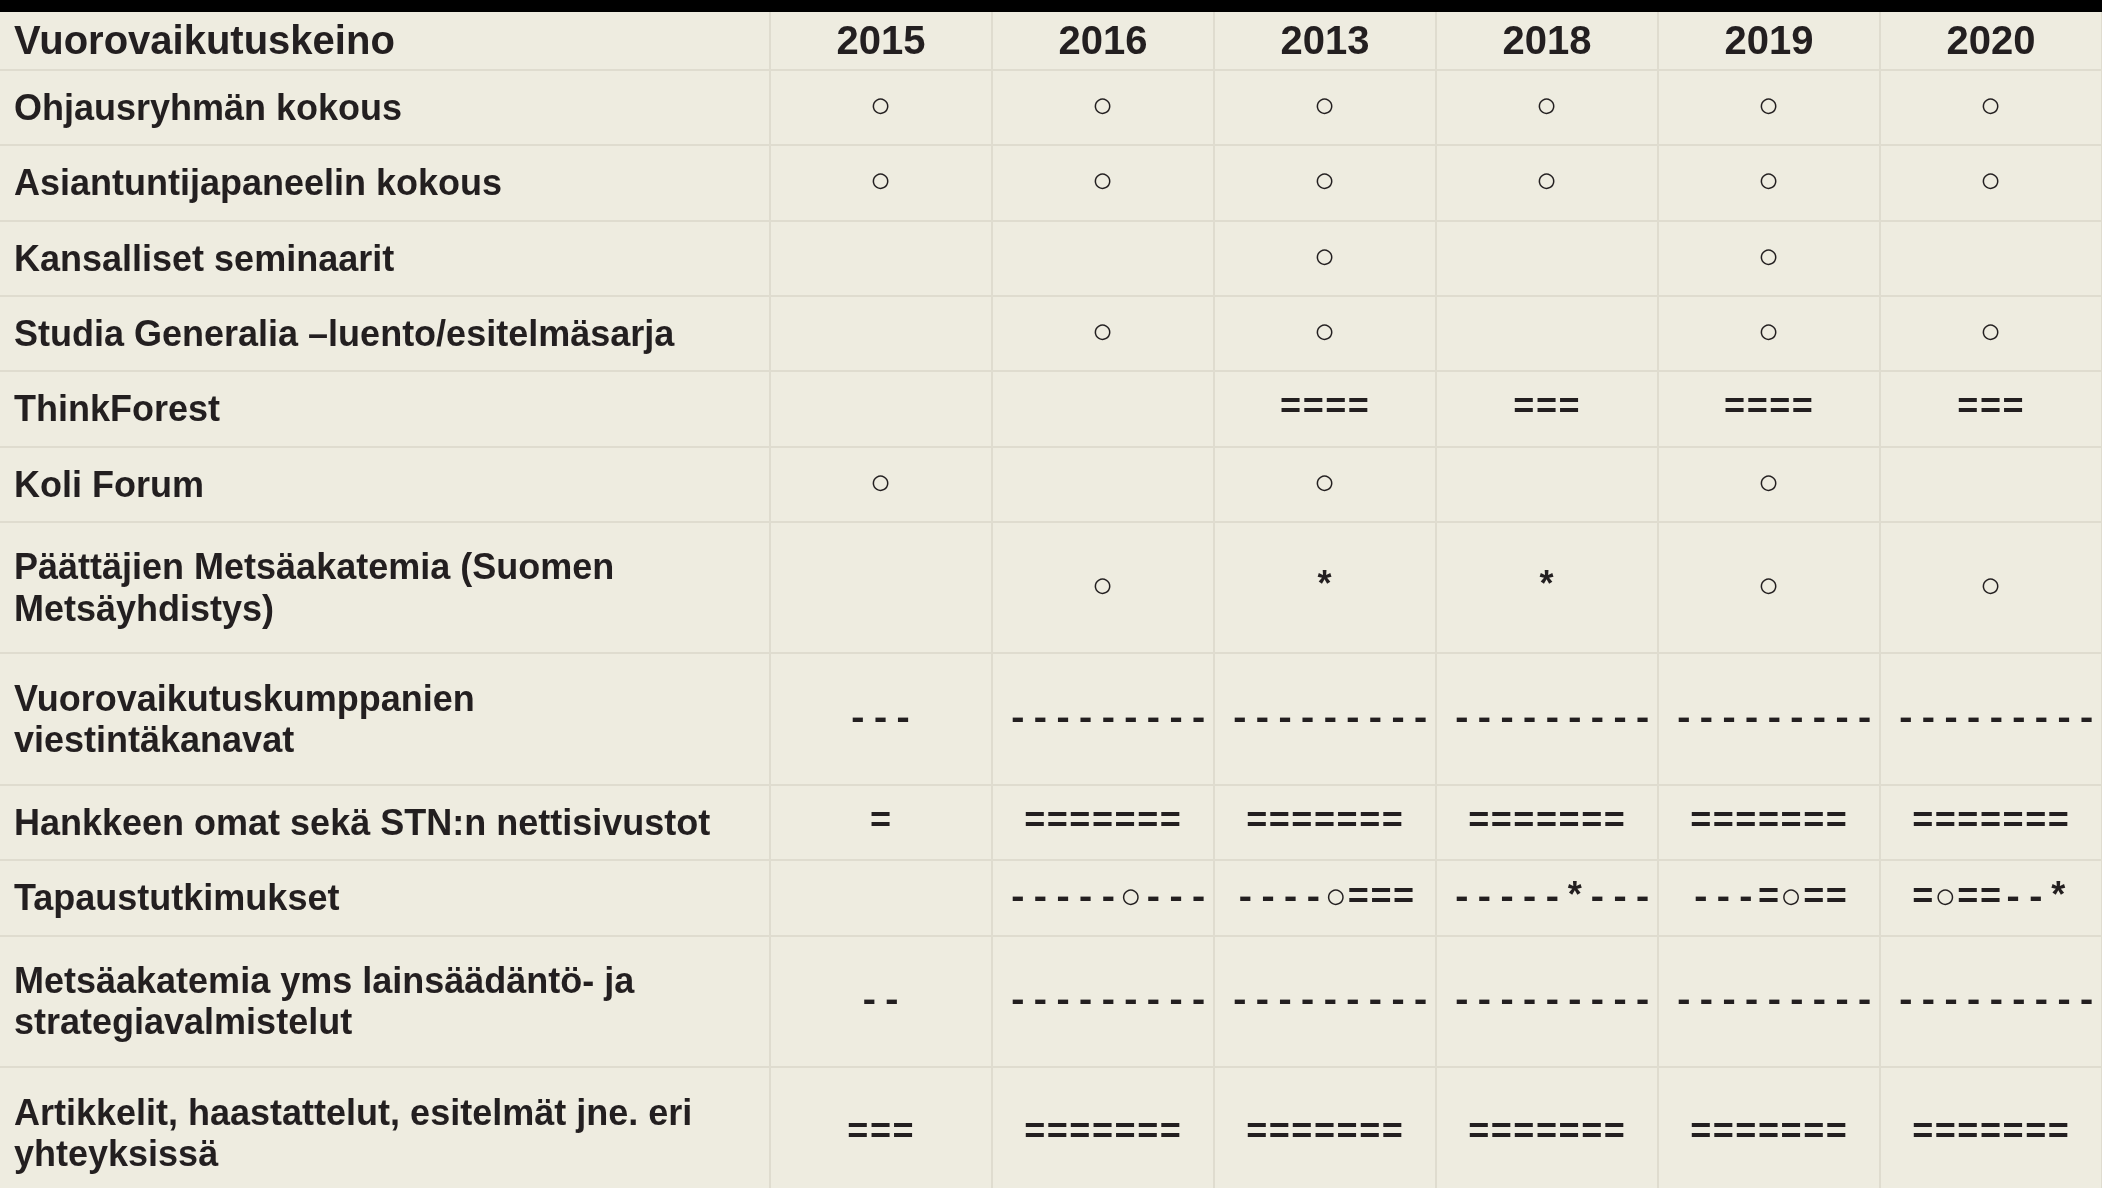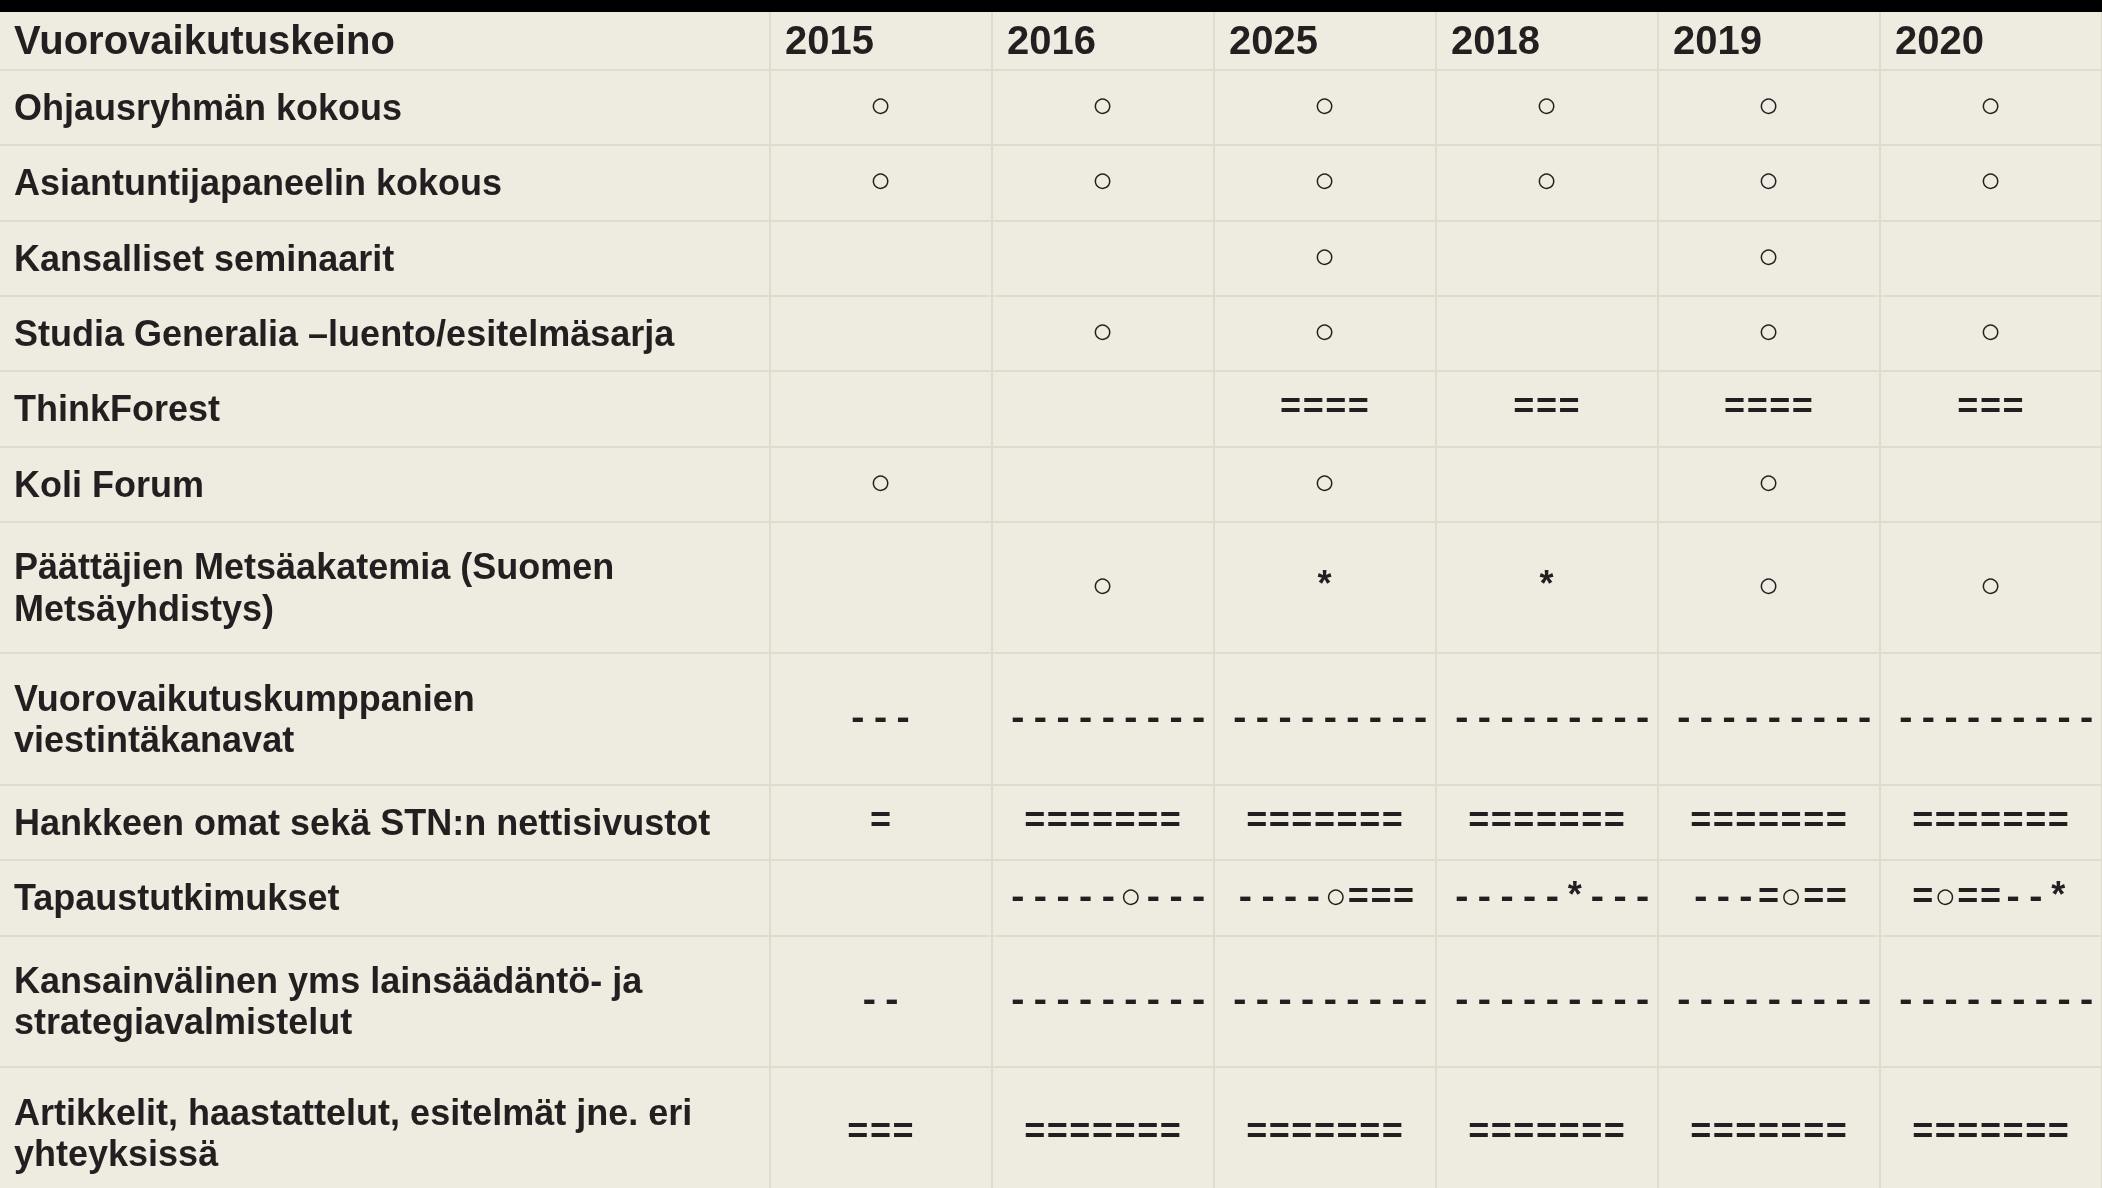--- a/index.html
+++ b/index.html
@@ -30,21 +30,21 @@
     }
     th, td {
       border-right: 2px solid var(--border);
       border-bottom: 2px solid var(--border);
       padding: 6px 14px;
       vertical-align: middle;
     }
     thead th {
       font-size: 40px;
       font-weight: bold;
-      text-align: left;
+      text-align: center;
     }
     thead th.label {
       text-align: left;
     }
     tbody td.label {
       font-size: 36px;
       font-weight: bold;
       text-align: left;
       line-height: 1.15;
     }
@@ -71,21 +71,21 @@
       <col style="width:222px">
       <col style="width:222px">
       <col style="width:222px">
       <col style="width:222px">
     </colgroup>
     <thead>
       <tr>
         <th class="label">Vuorovaikutuskeino</th>
         <th>2015</th>
         <th>2016</th>
-        <th>2025</th>
+        <th>2013</th>
         <th>2018</th>
         <th>2019</th>
         <th>2020</th>
       </tr>
     </thead>
     <tbody>
 
     <tr>
           <td class="label">Ohjausryhmän kokous</td>
           <td class="cell">○</td>
@@ -170,21 +170,21 @@
         <tr>
           <td class="label">Tapaustutkimukset</td>
           <td class="cell"></td>
           <td class="cell">-----○----</td>
           <td class="cell">----○===</td>
           <td class="cell">-----*----</td>
           <td class="cell">---=○==</td>
           <td class="cell">=○==--*</td>
         </tr>
         <tr>
-          <td class="label">Kansainvälinen yms lainsäädäntö- ja strategiavalmistelut</td>
+          <td class="label">Metsäakatemia yms lainsäädäntö- ja strategiavalmistelut</td>
           <td class="cell">--</td>
           <td class="cell">-----------</td>
           <td class="cell">-----------</td>
           <td class="cell">-----------</td>
           <td class="cell">-----------</td>
           <td class="cell">-----------</td>
         </tr>
         <tr>
           <td class="label">Artikkelit, haastattelut, esitelmät jne. eri yhteyksissä</td>
           <td class="cell">===</td>

